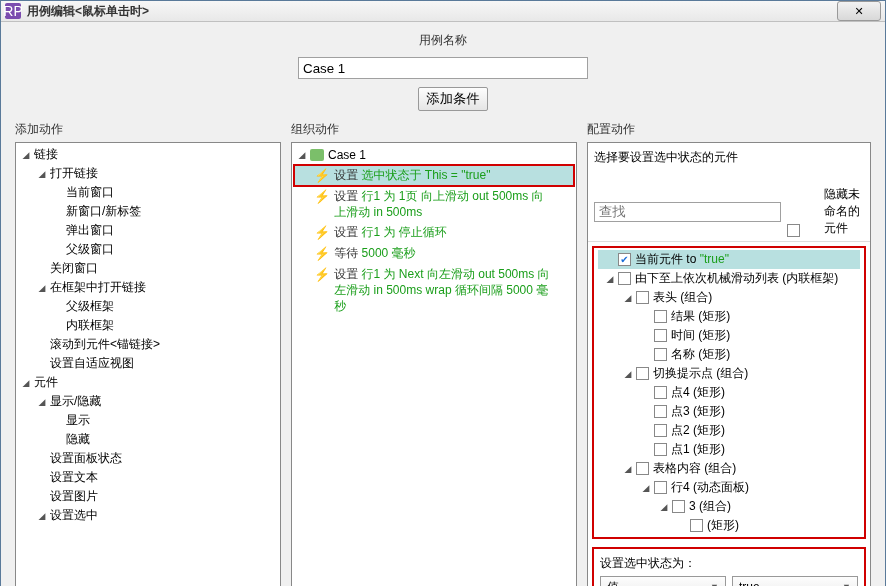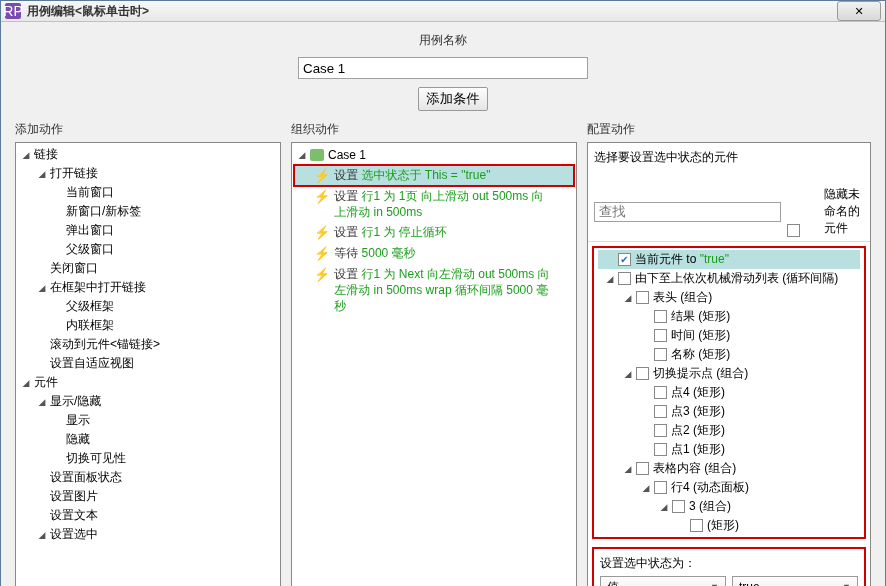--- a/index.html
+++ b/index.html
@@ -312,38 +312,33 @@
                 <span class="ind" style="width: 32px;"></span>
                 <span class="tog leaf"></span>
                 <span>显示</span>
               </div>
               <div class="tree-row">
                 <span class="ind" style="width: 32px;"></span>
                 <span class="tog leaf"></span>
                 <span>隐藏</span>
               </div>
               <div class="tree-row">
-                <span class="ind" style="width: 32px;"></span>
-                <span class="tog leaf"></span>
-                <span>切换可见性</span>
-              </div>
-              <div class="tree-row">
                 <span class="ind" style="width: 16px;"></span>
                 <span class="tog leaf"></span>
                 <span>设置面板状态</span>
               </div>
               <div class="tree-row">
                 <span class="ind" style="width: 16px;"></span>
                 <span class="tog leaf"></span>
+                <span>设置文本</span>
+              </div>
+              <div class="tree-row">
+                <span class="ind" style="width: 16px;"></span>
+                <span class="tog leaf"></span>
                 <span>设置图片</span>
-              </div>
-              <div class="tree-row">
-                <span class="ind" style="width: 16px;"></span>
-                <span class="tog leaf"></span>
-                <span>设置文本</span>
               </div>
               <div class="tree-row">
                 <span class="ind" style="width: 16px;"></span>
                 <span class="tog">◢</span>
                 <span>设置选中</span>
               </div>
             </div>
           </div>
       </div>
 
@@ -400,21 +395,21 @@
                 <div class="cfg-row checked">
                   <span class="ind" style="width: 6px;"></span>
                   <span class="ind" style="width: 14px;"></span>
                   <span class="chk checked"></span>
                   <span>当前元件 to <span class="green">"true"</span></span>
                 </div>
                 <div class="cfg-row">
                   <span class="ind" style="width: 6px;"></span>
                   <span class="tog">◢</span>
                   <span class="chk"></span>
-                  <span>由下至上依次机械滑动列表 (循环间隔)</span>
+                  <span>由下至上依次机械滑动列表 (内联框架)</span>
                 </div>
                 <div class="cfg-row">
                   <span class="ind" style="width: 24px;"></span>
                   <span class="tog">◢</span>
                   <span class="chk"></span>
                   <span>表头 (组合)</span>
                 </div>
                 <div class="cfg-row">
                   <span class="ind" style="width: 42px;"></span>
                   <span class="tog leaf"></span>

